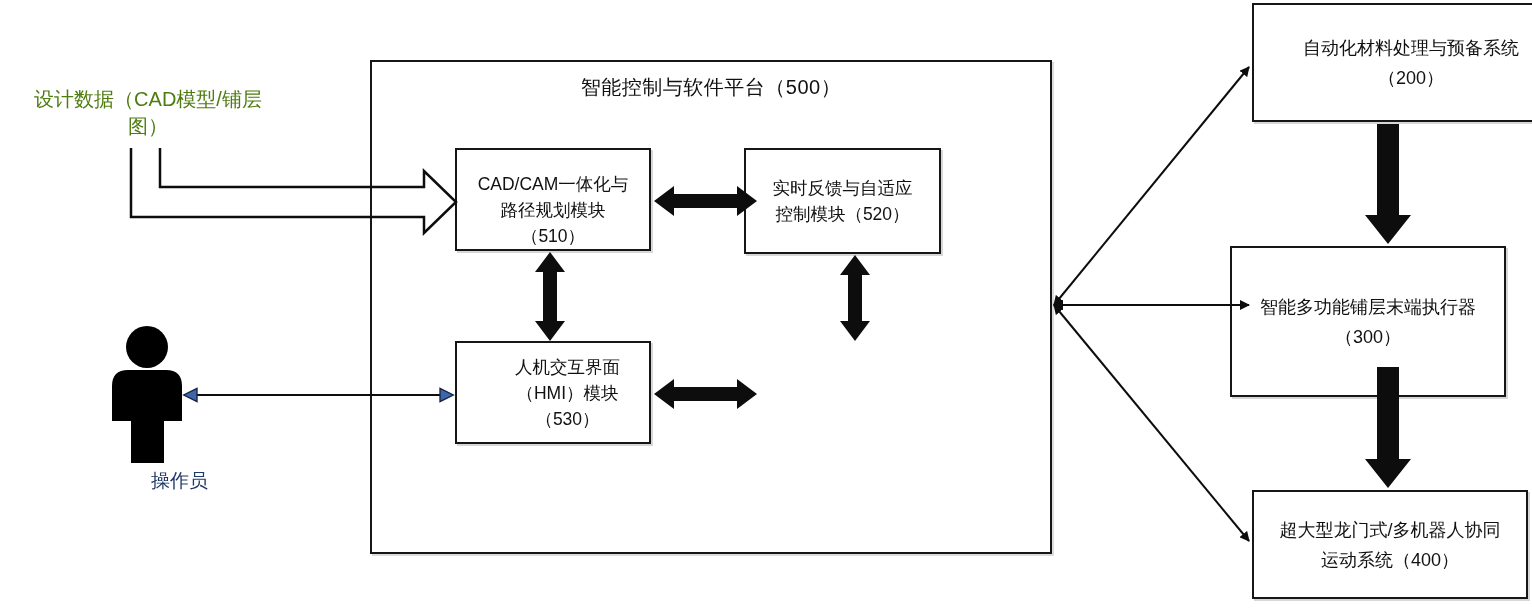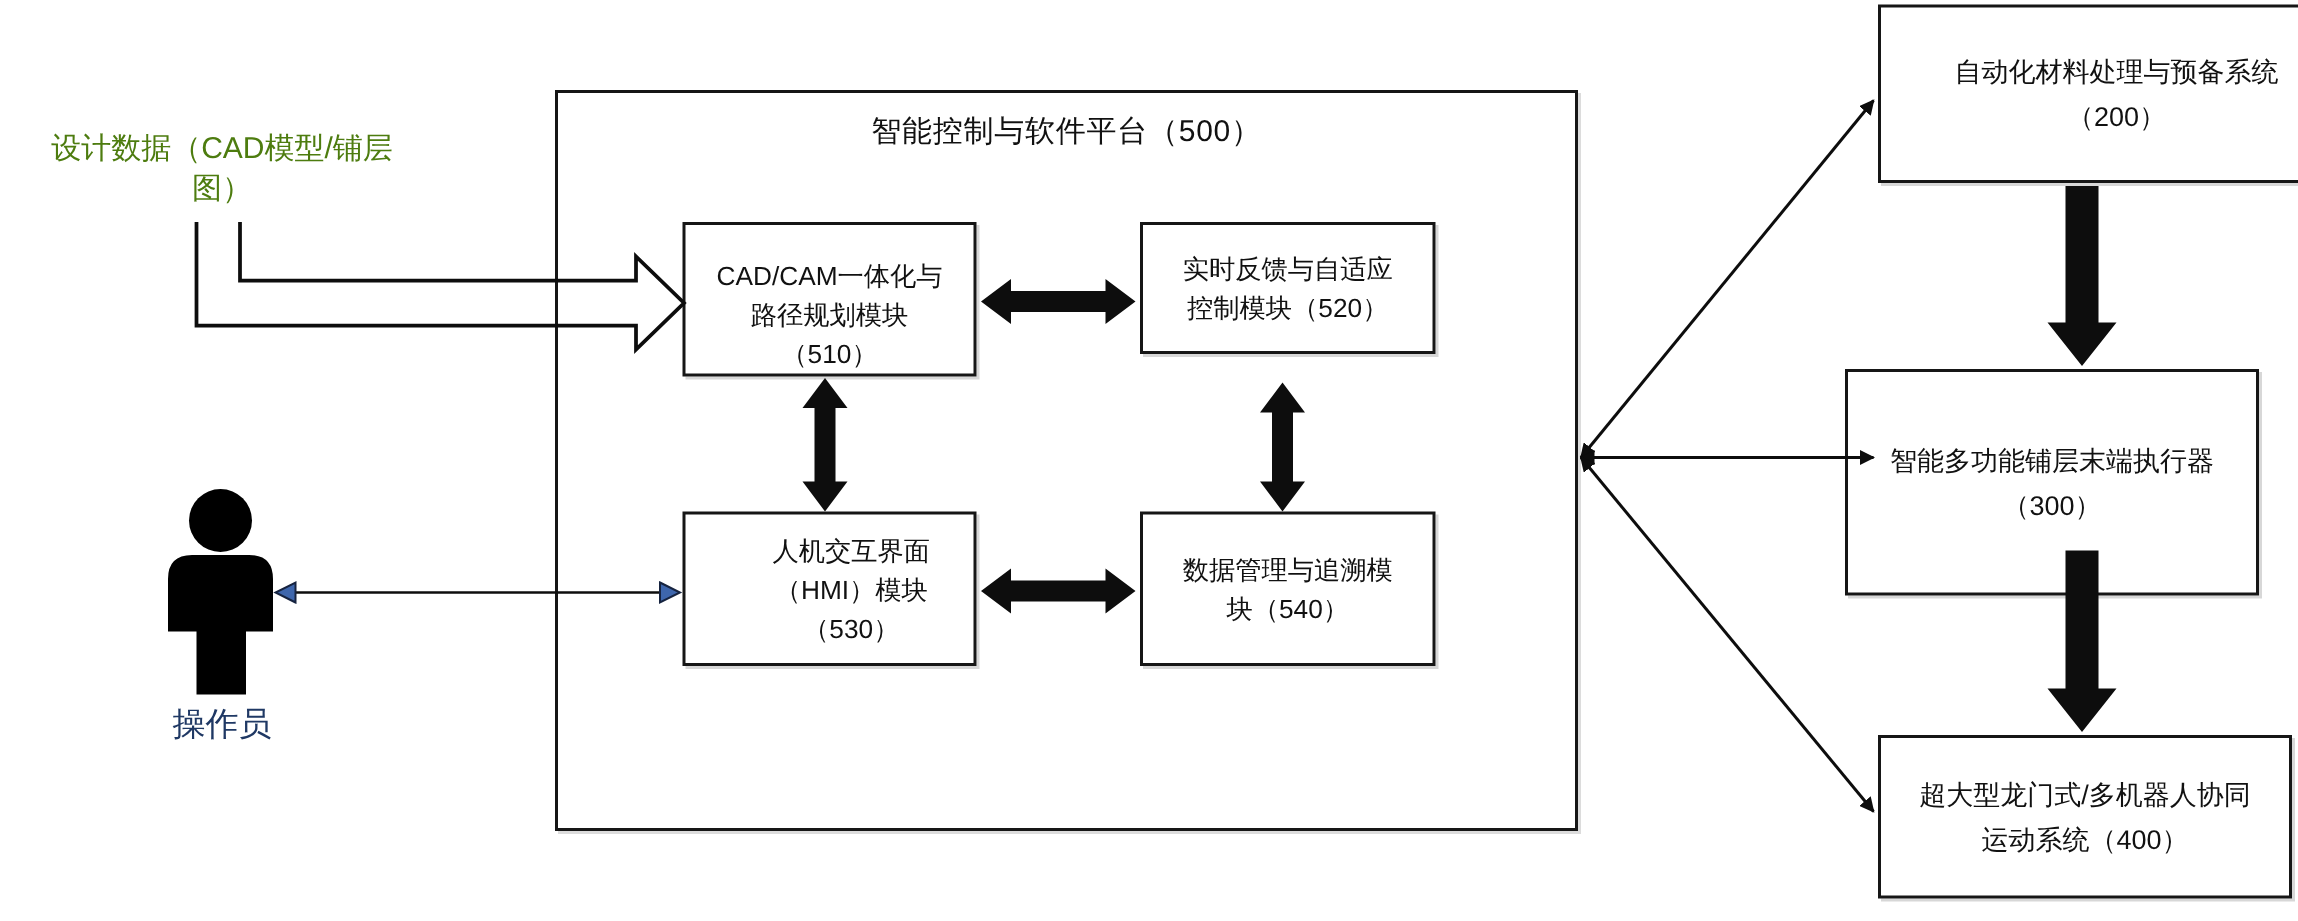--- a/index.html
+++ b/index.html
@@ -19,34 +19,34 @@
     position:absolute; left:370px; top:60px; width:682px; height:494px;
     border:2px solid #161616; background:transparent; box-sizing:border-box;
     box-shadow:2px 2px 0 rgba(140,140,140,.3);
   }
   .platform-title {
     position:absolute; left:0; right:0; top:12px; text-align:center;
     font-size:20px; letter-spacing:.5px;
   }
   .mod { font-size:17.5px; line-height:26px; }
   #b510 { left:455px; top:148px; width:196px; height:103px;justify-content:flex-end; }
-  #b520 { left:760px; top:148px; width:197px; height:88px; }
+  #b520 { left:744px; top:148px; width:197px; height:106px; }
   #b530 { left:455px; top:341px; width:196px; height:103px;padding-left:29px; }
   #b540 { left:760px; top:341px; width:197px; height:103px; }
   .sys { font-size:18px; line-height:30px; }
   #b200 { left:1252px; top:3px;  width:318px; height:119px; }
   #b300 { left:1230px; top:246px; width:276px; height:151px; }
   #b400 { left:1252px; top:490px; width:276px; height:109px; }
   .design-label {
     position:absolute; left:6px; top:86px; width:284px;
     font-size:20px; line-height:27px; text-align:center; color:#4d7c0f;
   }
   .op-label {
-    position:absolute; left:88px; top:468px; width:120px; text-align:center;
-    font-size:22px; color:#1f3864;
+    position:absolute; left:88px; top:468px; width:120px; text-align:right;
+    font-size:19px; color:#1f3864;
   }
   svg.overlay { position:absolute; left:0; top:0; pointer-events:none; }
 </style>
 </head>
 <body>
 
 <div class="stage">
 
   <div class="design-label">
     <div>设计数据（CAD模型/铺层</div>
@@ -63,24 +63,20 @@
     <span>（510）</span>
   </div>
   <div class="box mod" id="b520">
     <span>实时反馈与自适应</span>
     <span>控制模块（520）</span>
   </div>
   <div class="box mod" id="b530">
     <span>人机交互界面</span>
     <span>（HMI）模块</span>
     <span>（530）</span>
-  </div>
-  <div class="box mod" id="b540">
-    <span>数据管理与追溯模</span>
-    <span>块（540）</span>
   </div>
 
   <div class="box sys" id="b200">
     <span>自动化材料处理与预备系统</span>
     <span>（200）</span>
   </div>
   <div class="box sys" id="b300">
     <span>智能多功能铺层末端执行器</span>
     <span>（300）</span>
   </div>

